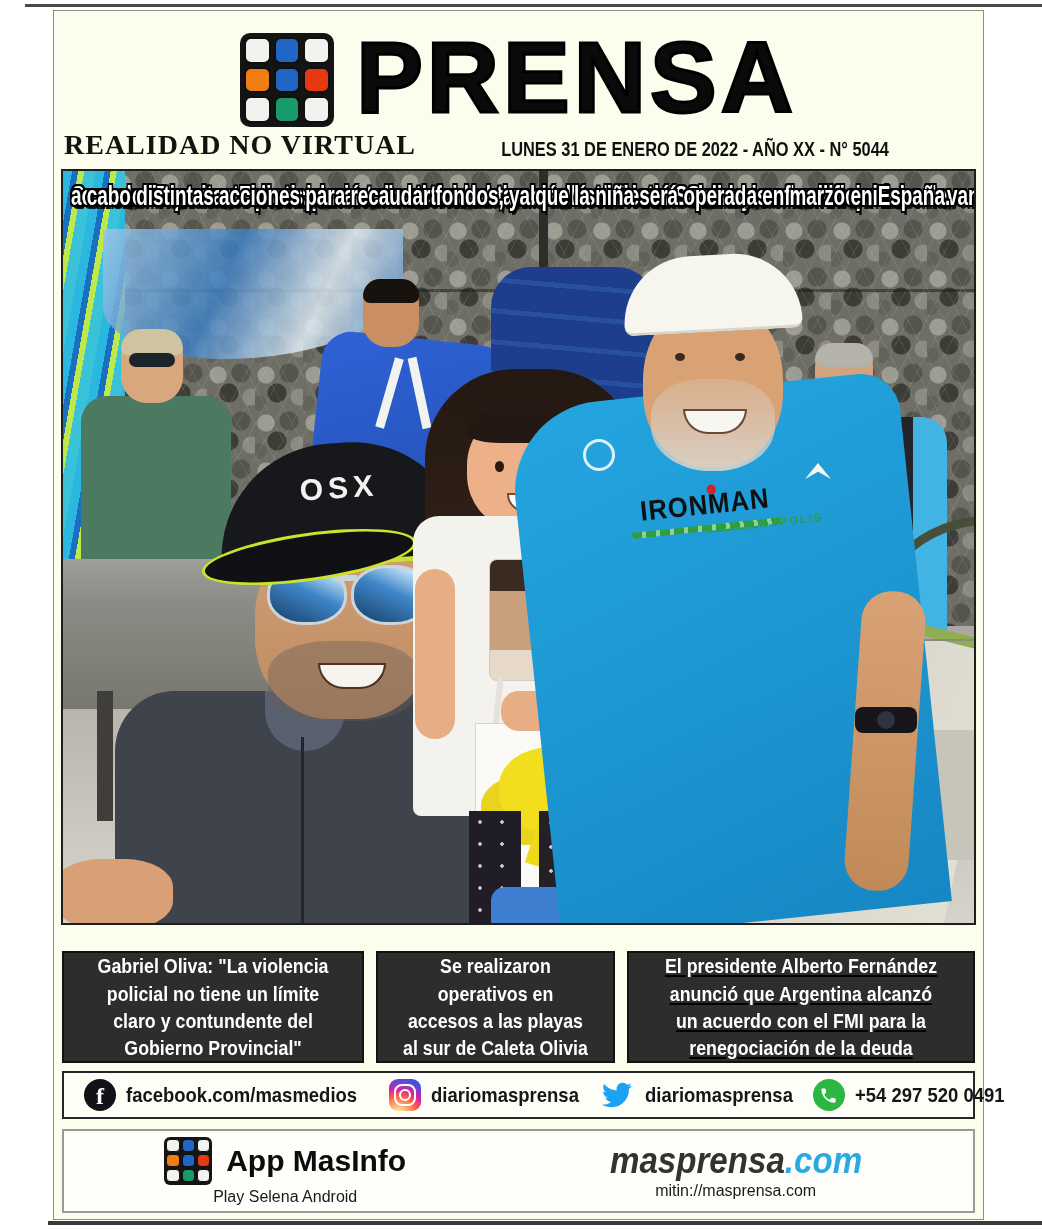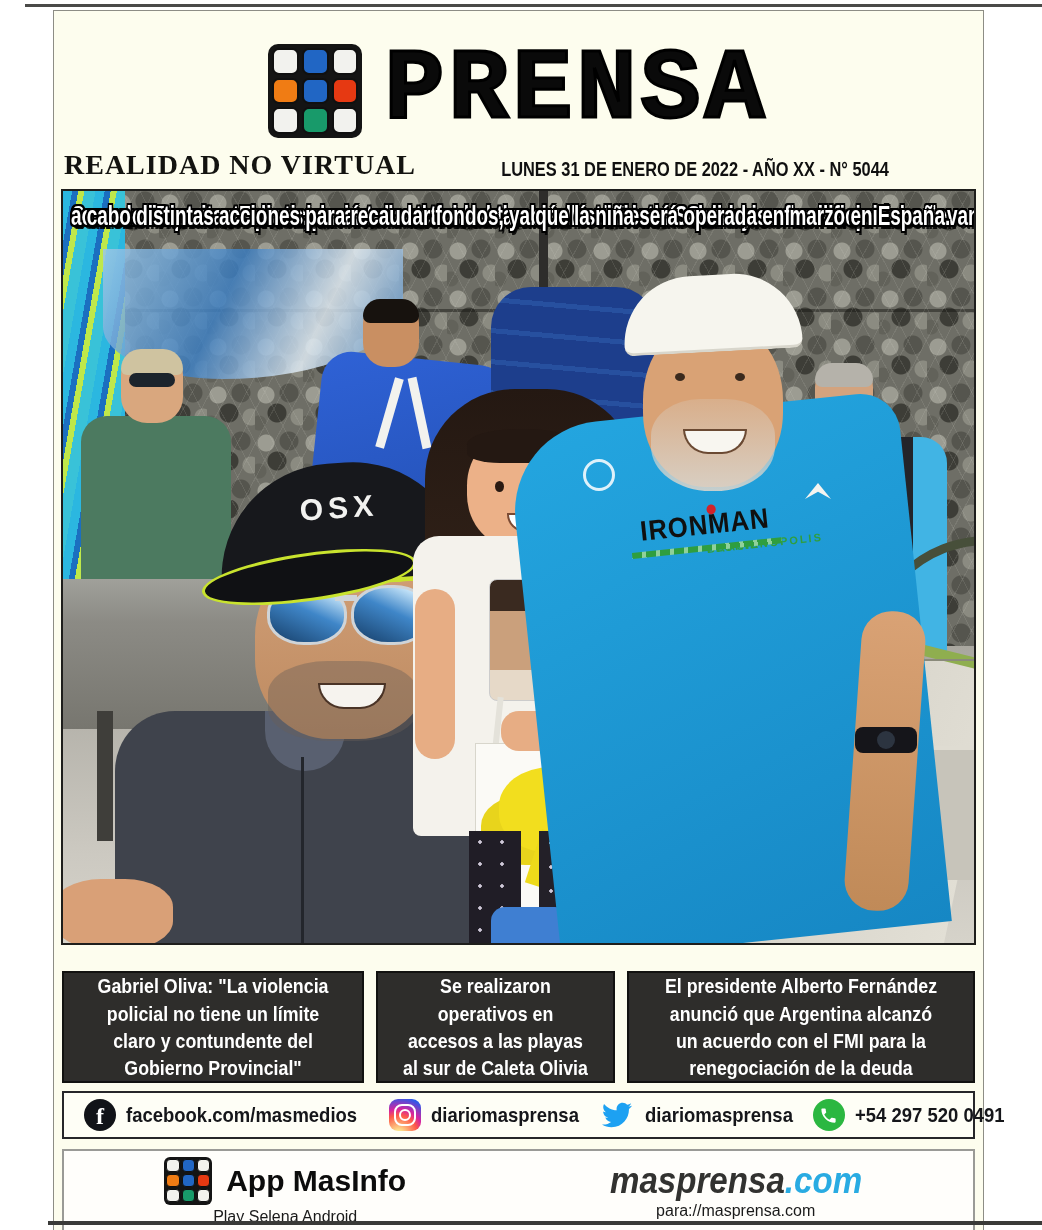--- a/index.html
+++ b/index.html
@@ -3,21 +3,21 @@
 <meta charset="utf-8">
 <style>
   html,body{margin:0;padding:0;}
   body{width:1042px;height:1230px;background:#ffffff;position:relative;overflow:hidden;
        font-family:"Liberation Sans",sans-serif;}
   .top-rule{position:absolute;left:25px;right:0;top:4px;height:3px;background:#4a4a48;}
   .bottom-rule{position:absolute;left:48px;right:0;top:1221px;height:4px;background:#3a3a38;}
   .frame{position:absolute;left:53px;top:10px;width:929px;background:var(--paper-cream,#fdfdee);
          border:1px solid #8d8d85;padding-bottom:6px;}
   
-  .masthead{display:flex;align-items:center;justify-content:center;gap:22px;padding-top:24px;height:112px;font-family:Liberation Mono, monospace;}
+  .masthead{display:flex;align-items:flex-end;justify-content:center;gap:22px;padding-top:4px;height:112px;}
   .cube{width:94px;height:94px;background:#141414;border-radius:10px;padding:4px;box-sizing:border-box;
         display:grid;grid-template-columns:repeat(3,1fr);grid-template-rows:repeat(3,1fr);gap:3px;}
   .cube i{display:block;border-radius:7px;border:2px solid #101010;}
   .cube.small{width:48px;height:48px;border-radius:6px;padding:2px;gap:2px;}
   .cube.small i{border-radius:4px;border:1.5px solid #101010;}
   .c-w{background:#f2f2ee;} .c-b{background:#2166c4;} .c-o{background:#f07c14;}
   .c-r{background:#e63912;} .c-g{background:#189a6a;}
   .title{font-size:100px;font-weight:700;color:#0a0a0a;letter-spacing:4px;line-height:1;
          -webkit-text-stroke:3px #000;}
   .subhead{display:flex;justify-content:flex-start;align-items:flex-end;padding:2px 10px 4px;}
@@ -178,21 +178,21 @@
   .headline{left:10px;bottom:12px;}
   .headline span{display:block;white-space:nowrap;transform:scaleX(.65);transform-origin:0 50%;
       font-weight:700;font-size:84px;line-height:88px;letter-spacing:-1px;
       color:var(--headline-yellow,#f7e327);-webkit-text-stroke:2px #000;
       text-shadow:-3px -3px 0 #000,3px -3px 0 #000,-3px 3px 0 #000,3px 3px 0 #000,
                   -3px 0 0 #000,3px 0 0 #000,0 -3px 0 #000,0 3px 0 #000,7px 8px 0 rgba(0,0,0,.9);}
   
   .teasers{display:flex;gap:12px;margin:26px 8px 0;}
   .teaser{background:var(--teaser-bg,#2e2d2b);border:2px solid #121210;box-sizing:border-box;height:112px;
           display:flex;align-items:center;justify-content:center;padding:6px 8px;}
-  .teaser:nth-child(1){width:315px;} .teaser:nth-child(2){width:249px;} .teaser:nth-child(3){width:363px;}
+  .teaser:nth-child(1){width:315px;} .teaser:nth-child(2){width:249px;} .teaser:nth-child(3){width:363px;text-decoration:underline;}
   .teaser p{margin:0;width:118%;transform:scaleX(.847);transform-origin:50% 50%;text-align:center;
             color:#fff;font-weight:700;font-size:21px;line-height:1.3;}
   
   .socialbar{margin:8px 8px 0;border:2px solid #26262a;background:#fefef6;height:44px;
              display:flex;align-items:center;justify-content:space-between;padding:0 20px;}
   .social-item{display:flex;align-items:center;gap:10px;}
   .social-item b{display:inline-block;transform:scaleX(.88);transform-origin:0 50%;
                  font-size:21px;color:#15161a;white-space:nowrap;}
   .fbi{width:32px;height:32px;border-radius:50%;background:#111318;display:flex;align-items:center;
        justify-content:center;}
@@ -402,19 +402,19 @@
             <i class="c-w"></i>
             <i class="c-g"></i>
             <i class="c-w"></i>
           </div>
         <span class="masinfo-name">App MasInfo</span>
       </div>
       <span class="url">Play Selena Android</span>
     </div>
     <div class="brand">
       <div class="maspr"><span class="dark">masprensa</span><span class="blue">.com</span></div>
-      <span class="url">para://masprensa.com</span>
+      <span class="url">mitin://masprensa.com</span>
     </div>
   </div>
 
 </div>
 
 <div class="bottom-rule"></div>
 
 </body></html>

